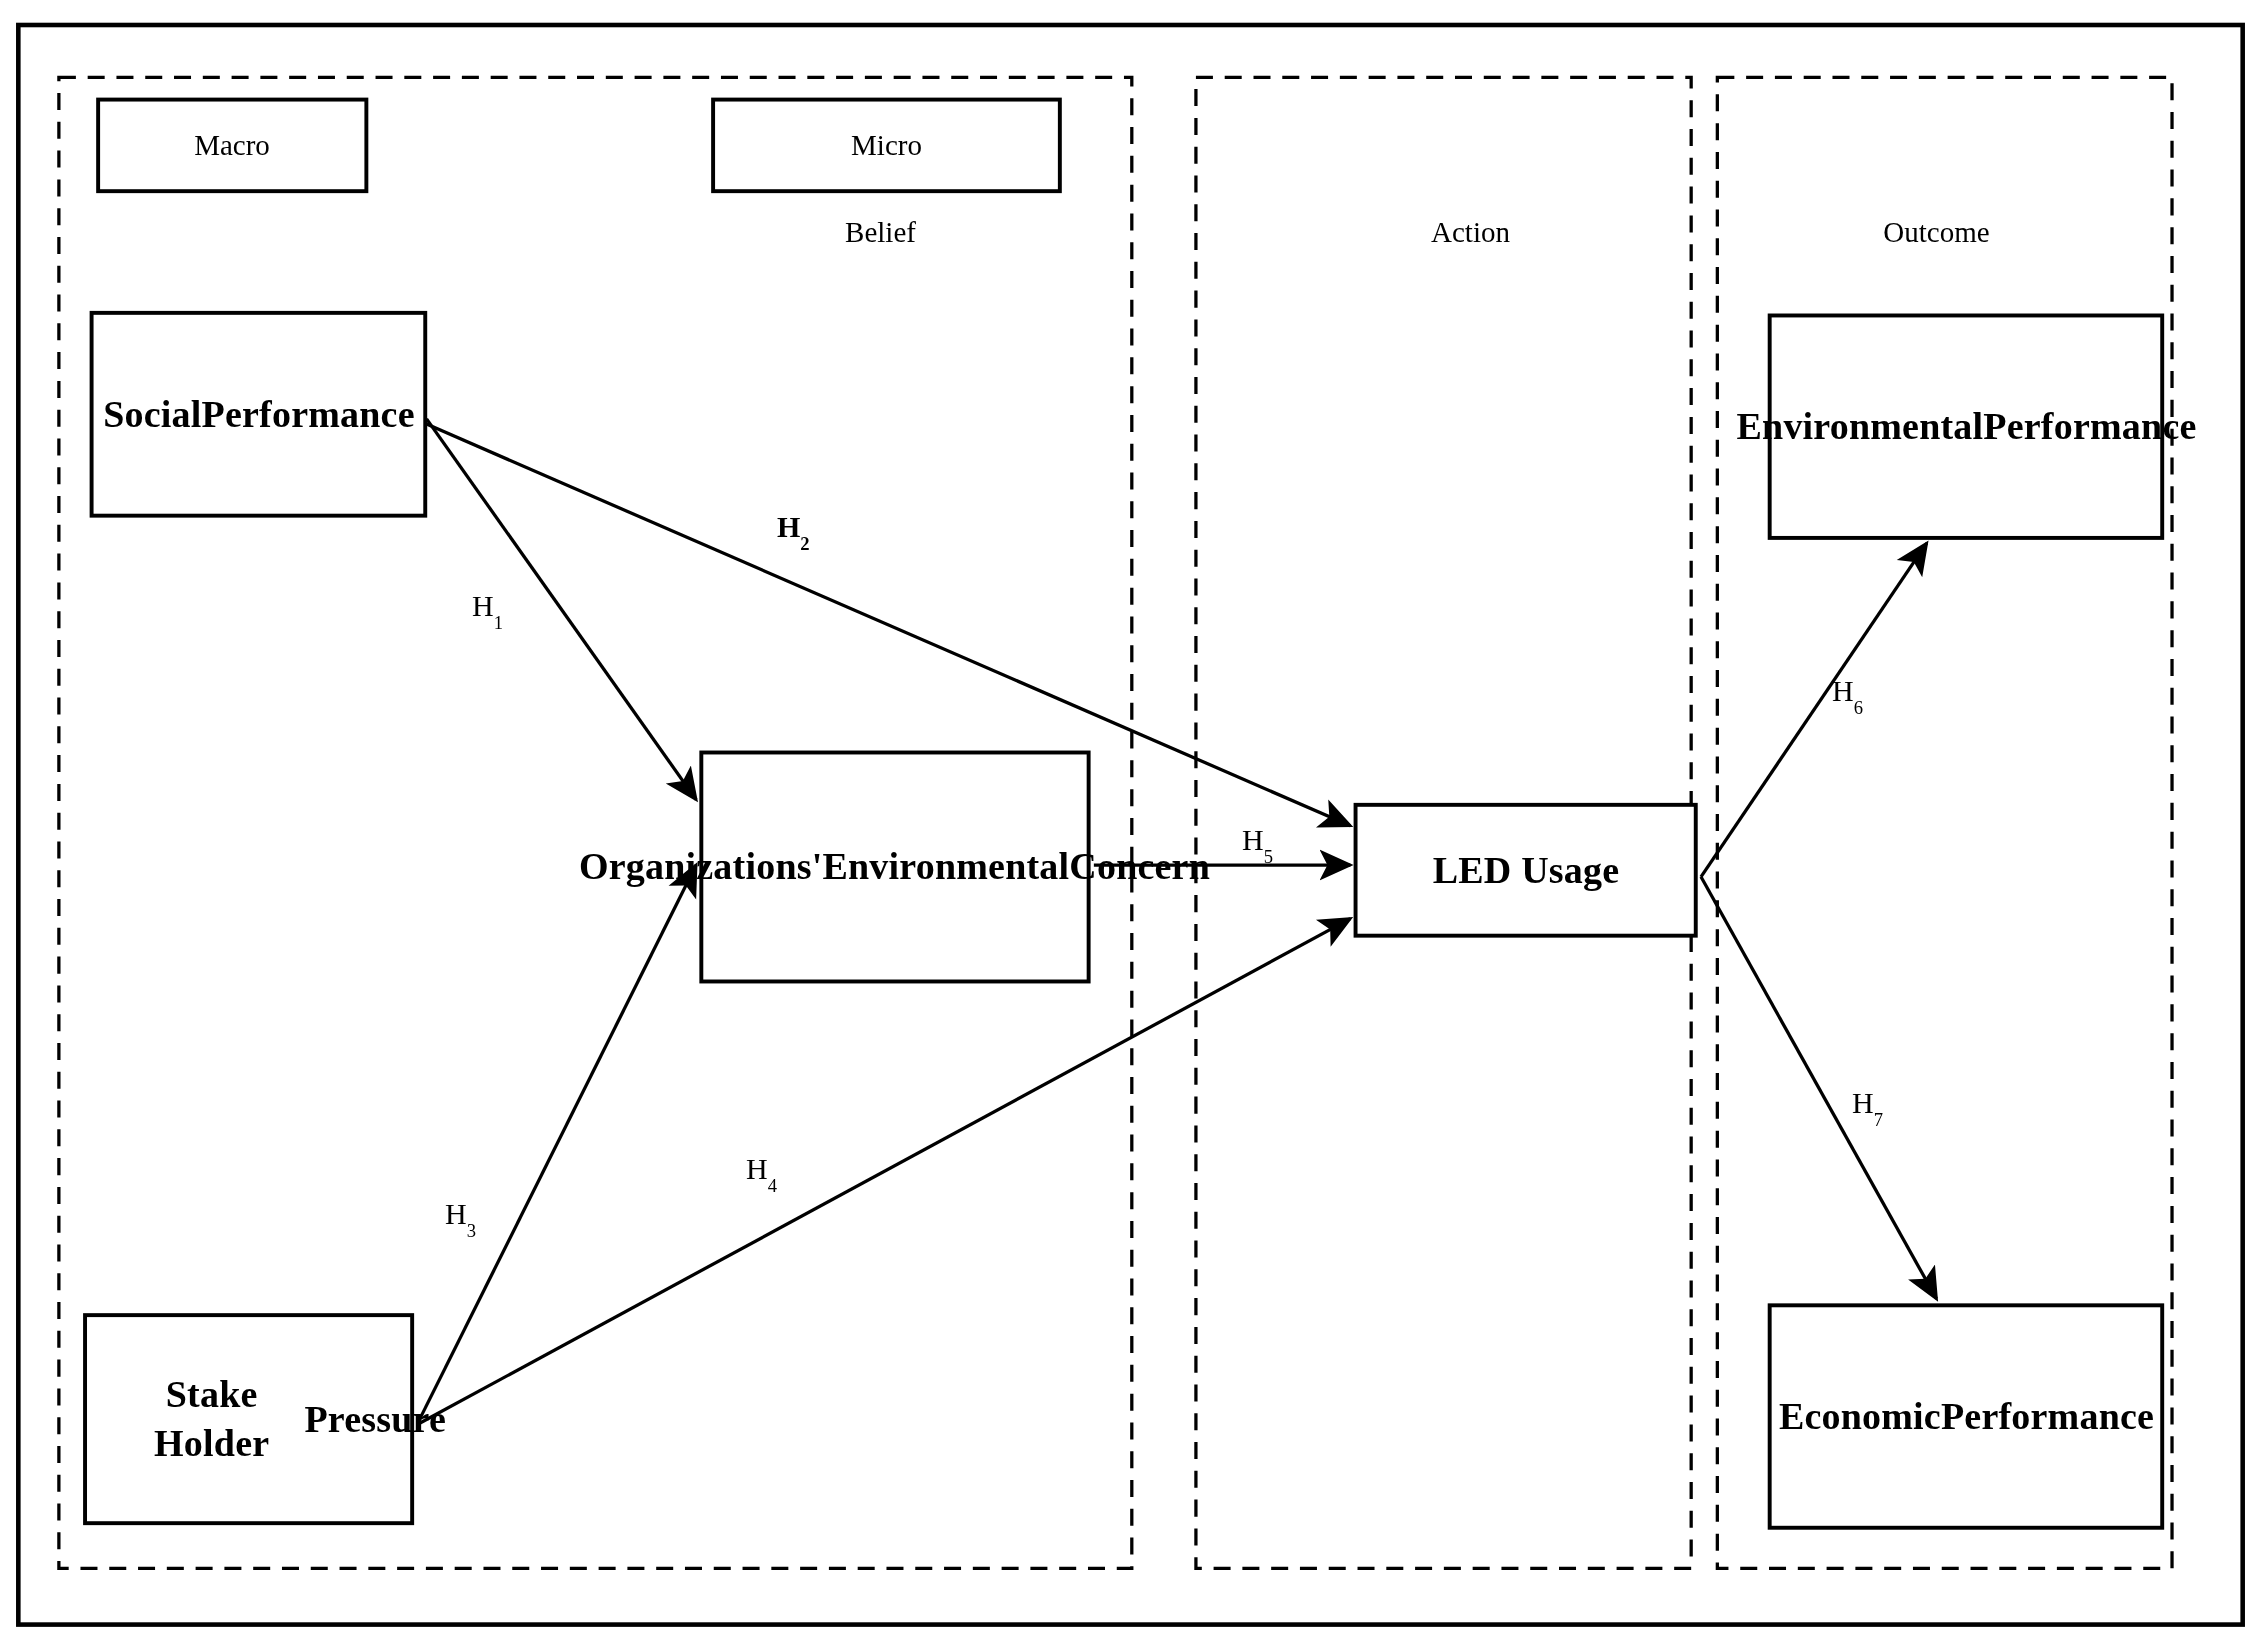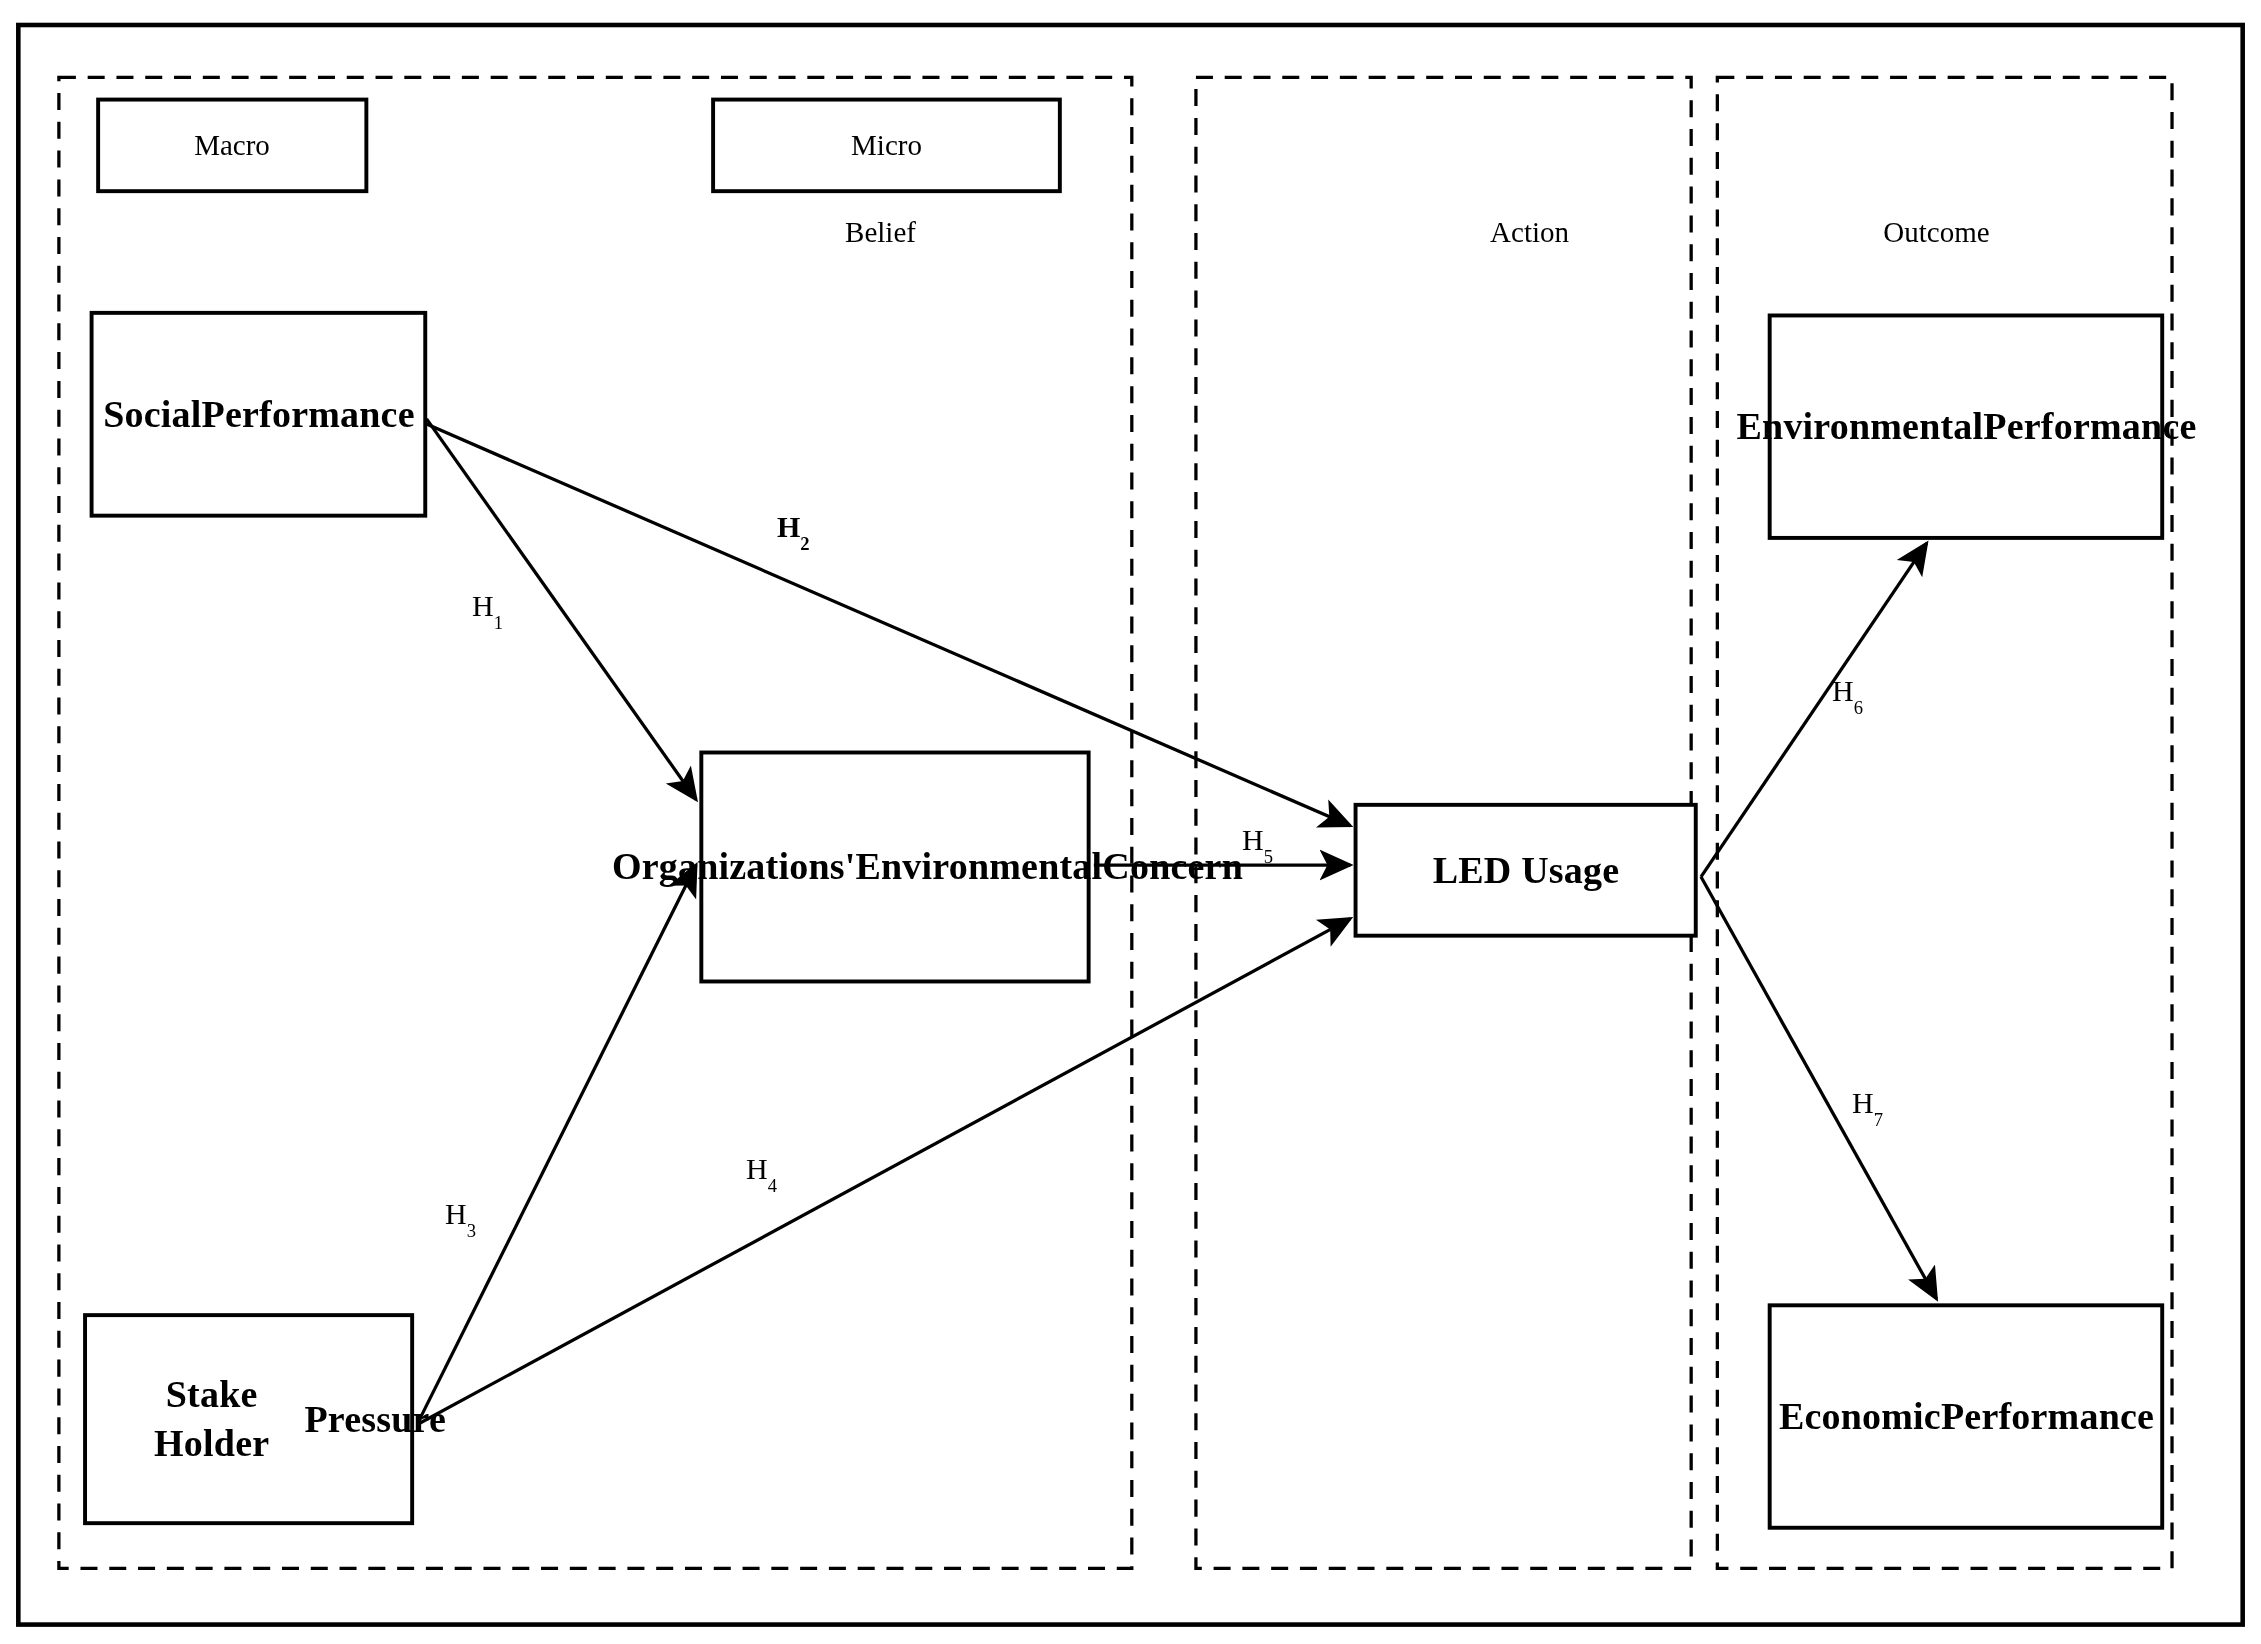--- a/index.html
+++ b/index.html
@@ -65,30 +65,30 @@
         <line x1="640" y1="2172" x2="1064" y2="1322" stroke="#000000" stroke-width="5" marker-end="url(#arrow)"></line>
         <line x1="640" y1="2176" x2="2064" y2="1404" stroke="#000000" stroke-width="5" marker-end="url(#arrow)"></line>
         <line x1="1672" y1="1322" x2="2064" y2="1322" stroke="#000000" stroke-width="5" marker-end="url(#arrow)"></line>
         <line x1="2600" y1="1340" x2="2945" y2="830" stroke="#000000" stroke-width="5" marker-end="url(#arrow)"></line>
         <line x1="2600" y1="1340" x2="2960" y2="1985" stroke="#000000" stroke-width="5" marker-end="url(#arrow)"></line>
       </g>
   </svg>
 
   <div id="overlay">
       <div class="col-label" style="left: 684px; top: 216px; width: 393px;">Belief</div>
-      <div class="col-label" style="left: 1176px; top: 216px; width: 393px; text-align: right;">Action</div>
+      <div class="col-label" style="left: 1274px; top: 216px; width: 393px;">Action</div>
       <div class="col-label" style="left: 1740px; top: 216px; width: 393px;">Outcome</div>
       <div class="tag-label" style="left: 98px; top: 99px; width: 268px; height: 92px;">Macro</div>
       <div class="tag-label" style="left: 713px; top: 99px; width: 347px; height: 92px;">Micro</div>
       <div class="node-label" style="left: 92px; top: 313px; width: 334px; height: 203px;">
         <span>Social</span>
         <br>
         <span>Performance</span>
       </div>
-      <div class="node-label" style="left: 701px; top: 752px; width: 387px; height: 229px; padding-left: 33px;">
+      <div class="node-label" style="left: 701px; top: 752px; width: 387px; height: 229px;">
         <span>Organizations'</span>
         <br>
         <span>Environmental</span>
         <br>
         <span>Concern</span>
       </div>
       <div class="node-label" style="left: 85px; top: 1315px; width: 327px; height: 208px; padding-left: 34px;">
         <span>Stake Holder</span>
         <br>
         <span>Pressure</span>

